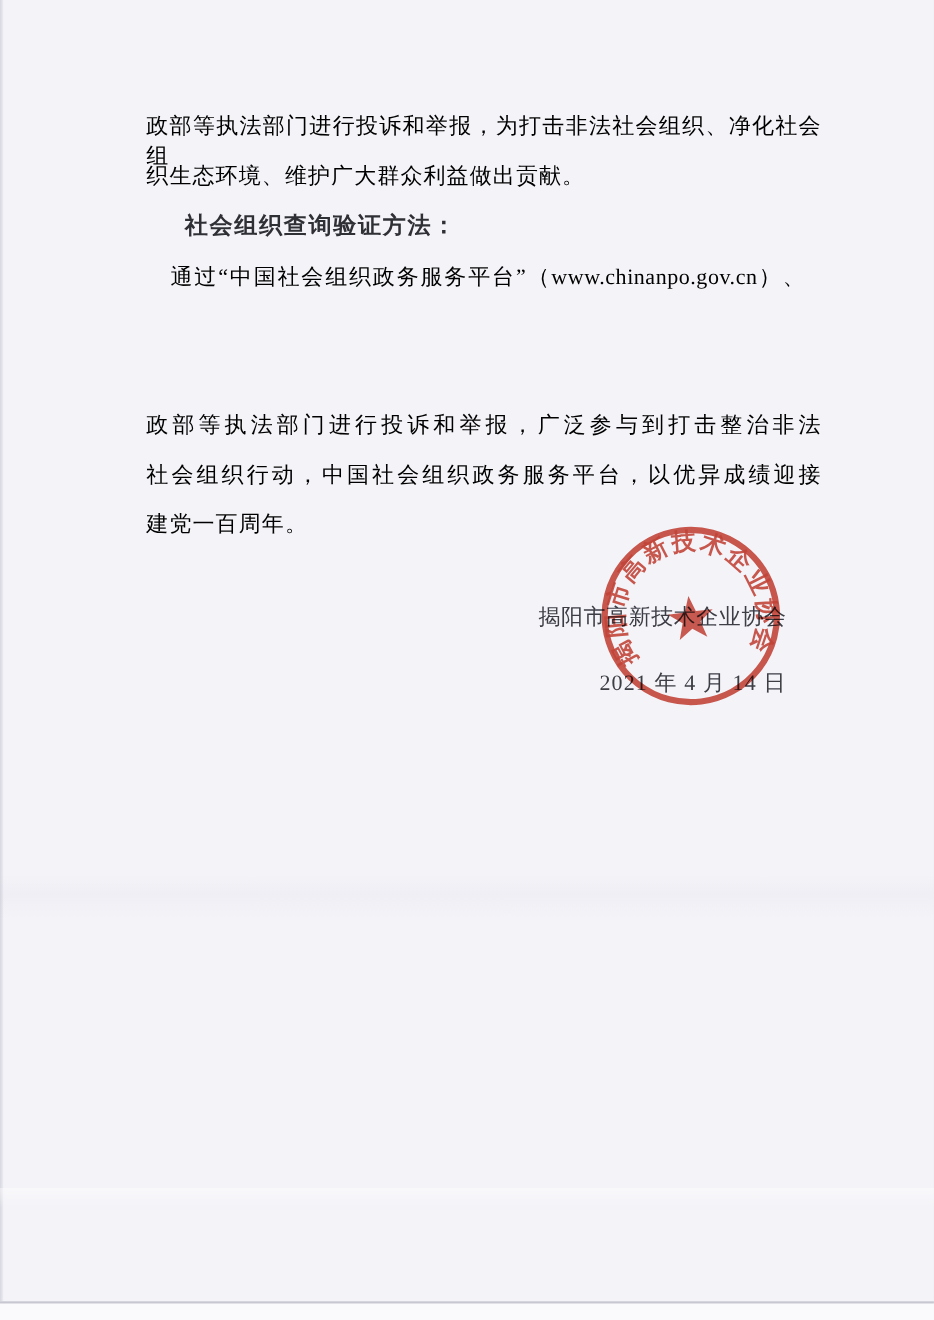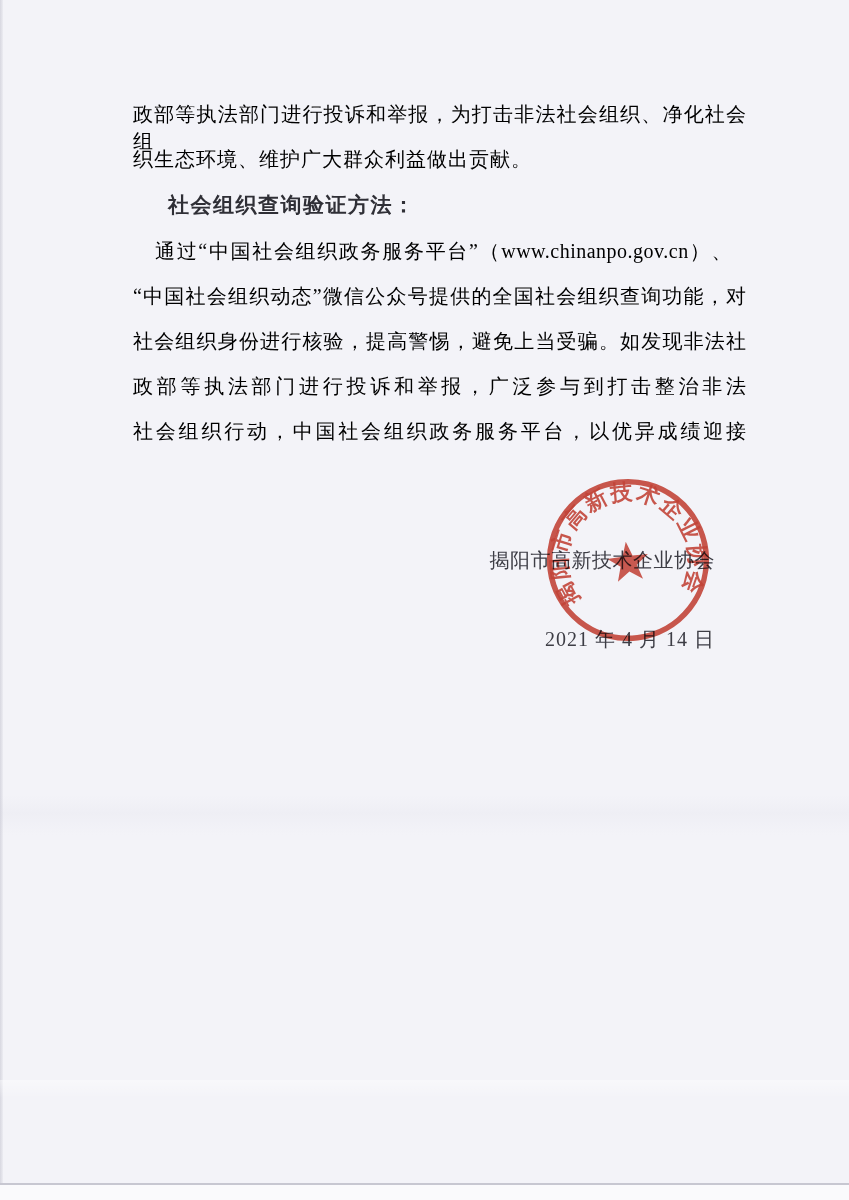--- a/index.html
+++ b/index.html
@@ -48,21 +48,21 @@
     text-align:left;text-align-last:auto;letter-spacing:1.5px;
   }
   .url{letter-spacing:0.5px;}
   
   .sig{
     position:absolute;right:134px;
     font-size:20px;color:#3d3d45;letter-spacing:0.5px;
     text-align:right;white-space:nowrap;
   }
   .sig.org{top:547px;}
-  .sig.date{top:626px;letter-spacing:1px;}
+  .sig.date{top:607px;letter-spacing:1px;}
   
   .seal{
     position:absolute;left:541px;top:473px;width:174px;height:174px;
     mix-blend-mode:multiply;opacity:0.93;
     transform:rotate(-7deg);
   }
 </style>
 </head>
 <body>
 
@@ -71,24 +71,23 @@
   <div class="edge-left"></div>
   <div class="band-a"></div>
   <div class="band-b"></div>
 
   <div class="line justify" style="top:101px">政部等执法部门进行投诉和举报，为打击非法社会组织、净化社会组</div>
   <div class="line heading" style="top:191px">社会组织查询验证方法：</div>
 
   <div class="line last" style="top:146px">织生态环境、维护广大群众利益做出贡献。</div>
 
   <div class="line justify indent url" style="top:238px">通过“中国社会组织政务服务平台”（www.chinanpo.gov.cn）、</div>
-  <div class="line justify" style="top:283px">“中国社会组织动态”微信公众号提供的全国社会组织查询功能，对</div>
-  <div class="line justify" style="top:328px">社会组织身份进行核验，提高警惕，避免上当受骗。如发现非法社</div>
   <div class="line justify" style="top:373px">政部等执法部门进行投诉和举报，广泛参与到打击整治非法</div>
   <div class="line justify" style="top:418px">社会组织行动，中国社会组织政务服务平台，以优异成绩迎接</div>
+  <div class="line last" style="top:463px">建党一百周年。</div>
 
   <div class="sig org">揭阳市高新技术企业协会</div>
   <div class="sig date">2021 年 4 月 14 日</div>
 
   <svg class="seal" viewBox="0 0 170 170">
     <circle cx="85" cy="85" r="76.5" fill="none" stroke="#c8382a" stroke-width="5.5" stroke-opacity="0.9"></circle>
     <path d="M85,67 L89.94,81.2 L104.97,81.51 L92.99,90.6 L97.34,104.99 L85,96.4 L72.66,104.99 L77.01,90.6 L65.03,81.51 L80.06,81.2 Z" fill="#c8382a" fill-opacity="0.88"></path>
     <defs>
       <path id="sealArc" d="M 35.4,119.7 A 60,60 0 1 1 134.6,119.7" fill="none"></path>
     </defs>

